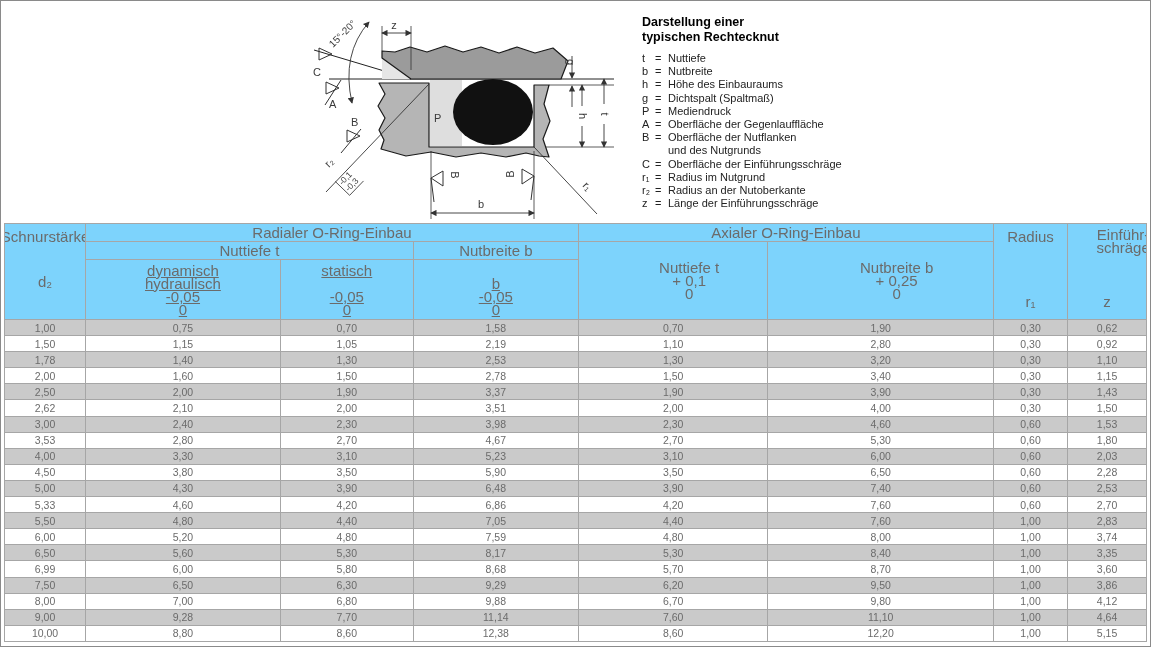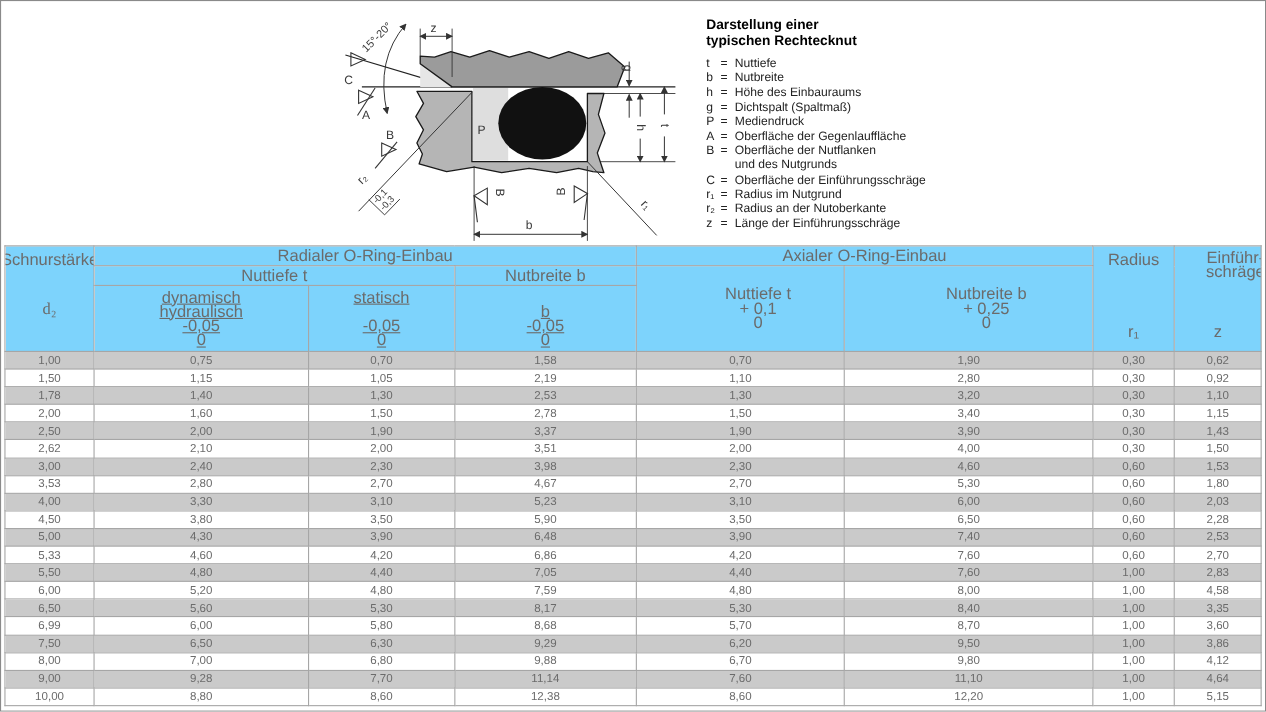--- a/index.html
+++ b/index.html
@@ -29,21 +29,21 @@
         text-align:center;vertical-align:middle;overflow:hidden;white-space:nowrap;}
   thead tr.r1{height:18px;}
   thead tr.r2{height:18px;}
   thead tr.r3{height:60px;text-decoration:underline;}
   tbody tr{height:16.1px;}
   tbody tr:nth-child(odd) td{background:#cacaca;}
   tbody tr:nth-child(even) td{background:#fff;}
   th{background:#7dd3fc;font-size:15px;}
   .stack{height:92px;display:flex;flex-direction:column;align-items:center;justify-content:space-between;}
   .stack .top{padding-top:2px;}
-  .stack.deep .bot{padding-bottom:28px;font-family:Liberation Serif, serif;}
+  .stack.deep .bot{padding-bottom:28px;}
   .stack.shallow .bot{padding-bottom:8px;}
   .lines-top{vertical-align:top;}
   .lines-top .hl{height:13px;line-height:13px;}
   .lines-top{padding-top:3px;}
   .mid-lines .hl{height:13px;line-height:13px;margin-left:32px;}
 </style>
 </head>
 <body>
 
 <div class="page">
@@ -403,21 +403,21 @@
             <td>2,83</td>
           </tr>
           <tr>
             <td>6,00</td>
             <td>5,20</td>
             <td>4,80</td>
             <td>7,59</td>
             <td>4,80</td>
             <td>8,00</td>
             <td>1,00</td>
-            <td>4,58</td>
+            <td>3,74</td>
           </tr>
           <tr>
             <td>6,50</td>
             <td>5,60</td>
             <td>5,30</td>
             <td>8,17</td>
             <td>5,30</td>
             <td>8,40</td>
             <td>1,00</td>
             <td>3,35</td>

